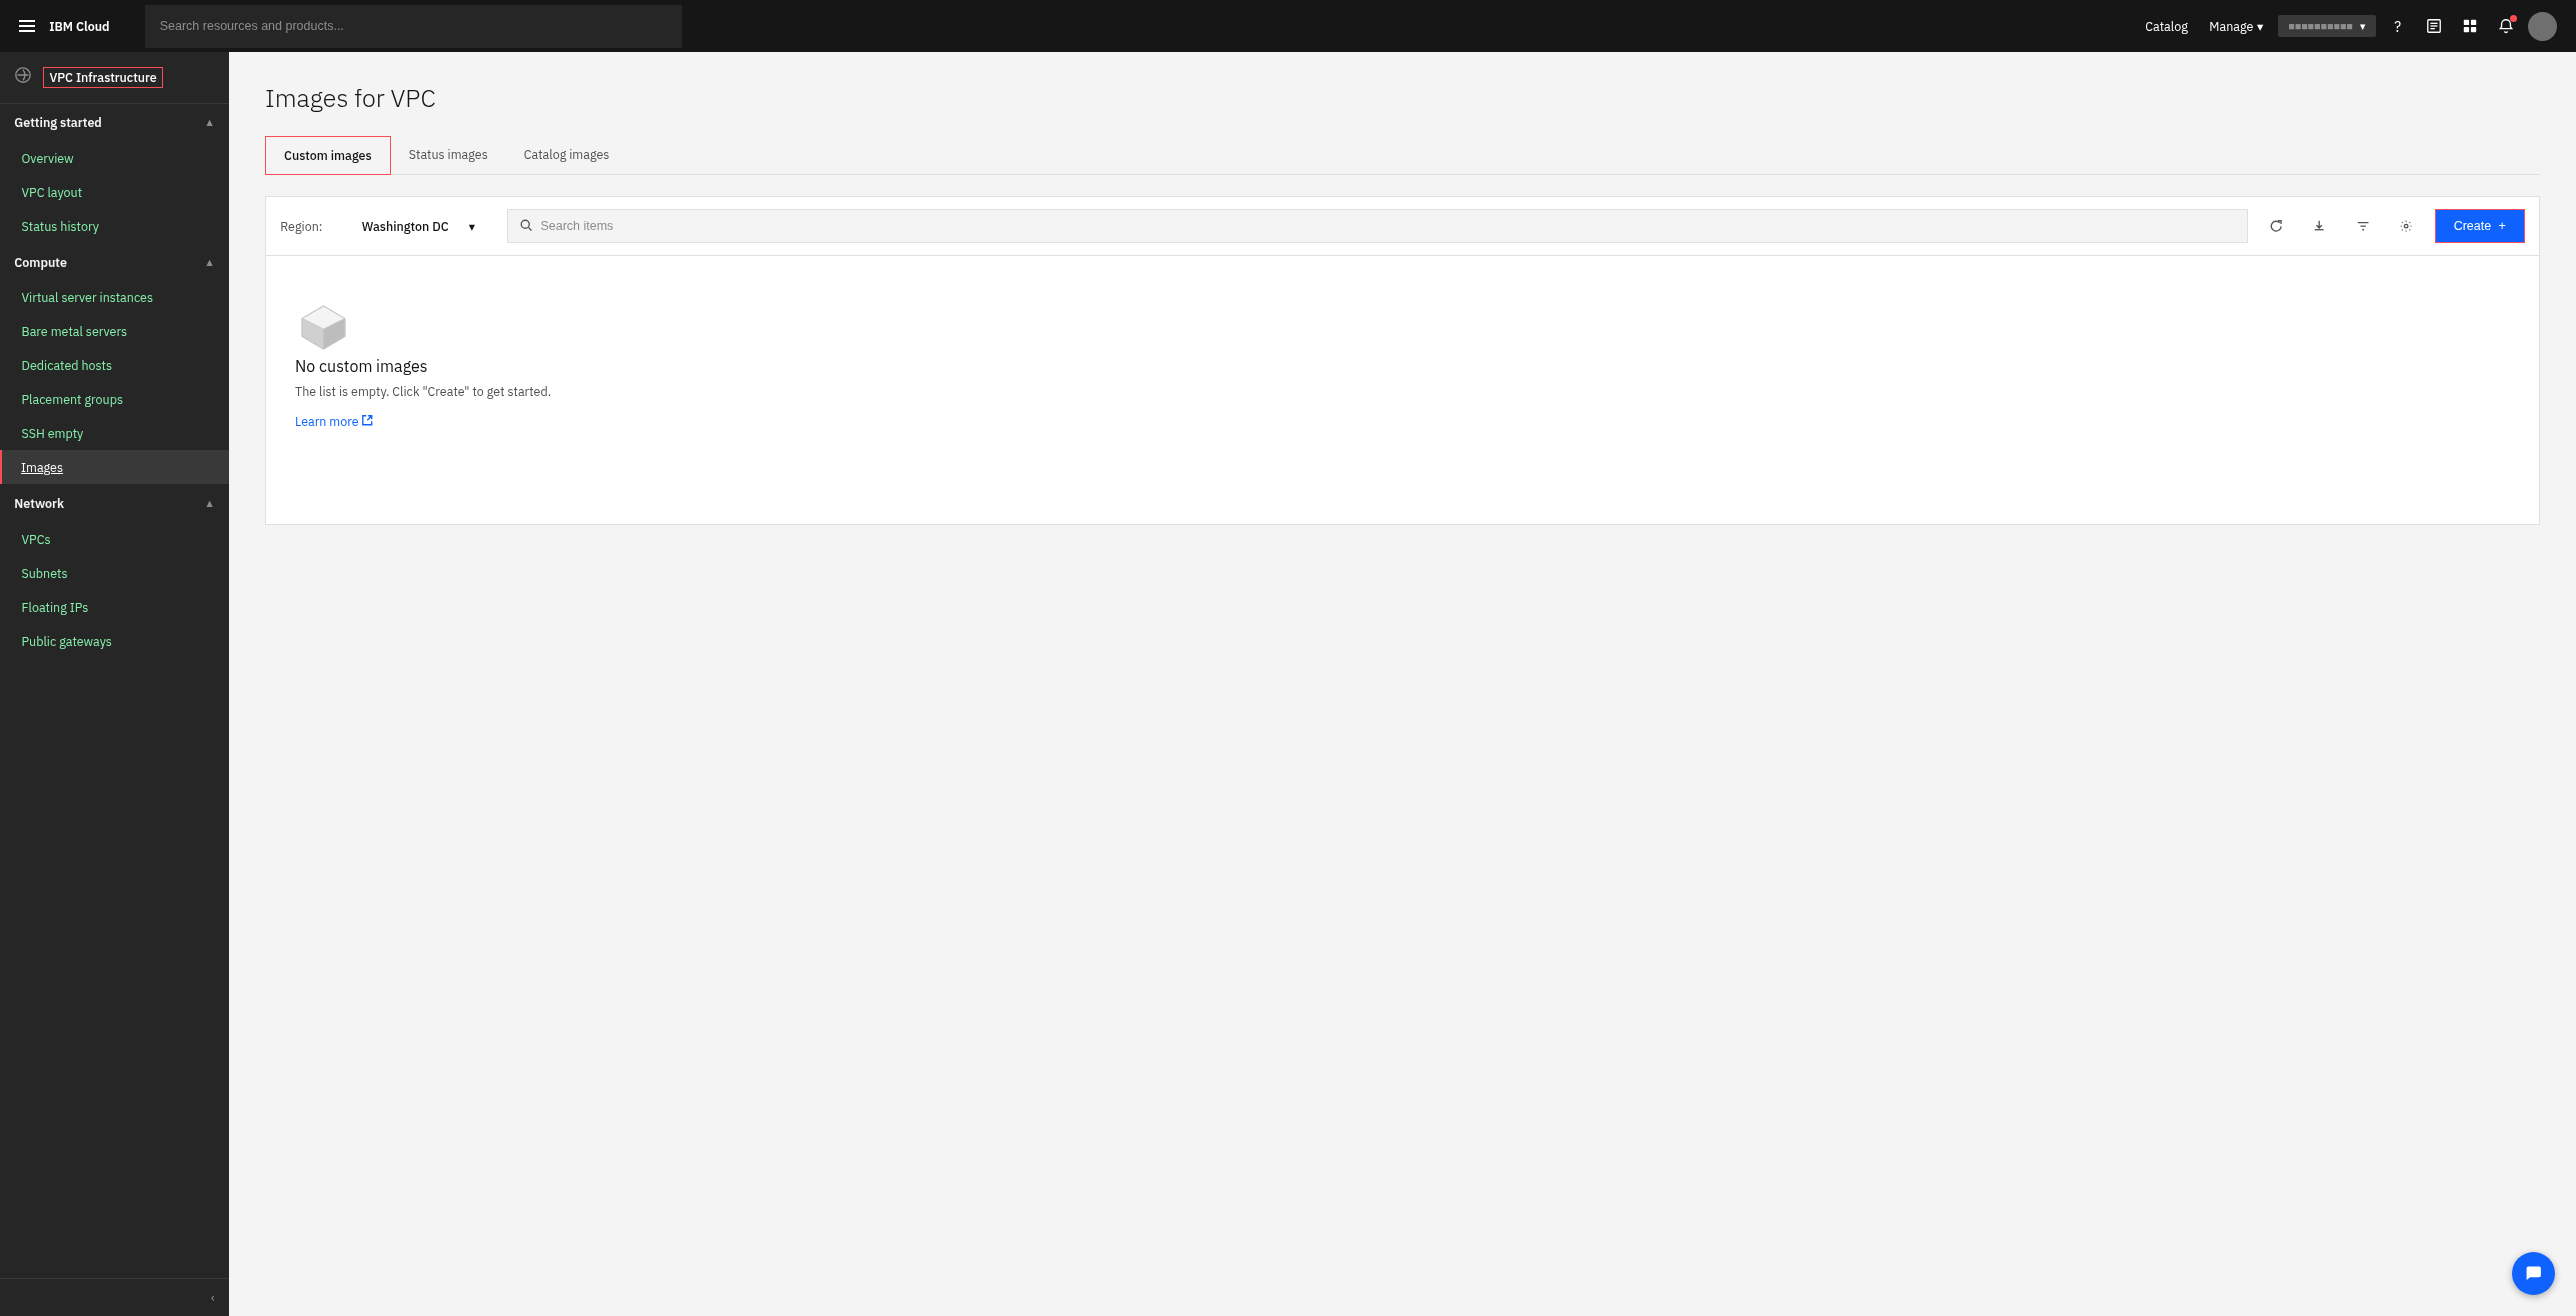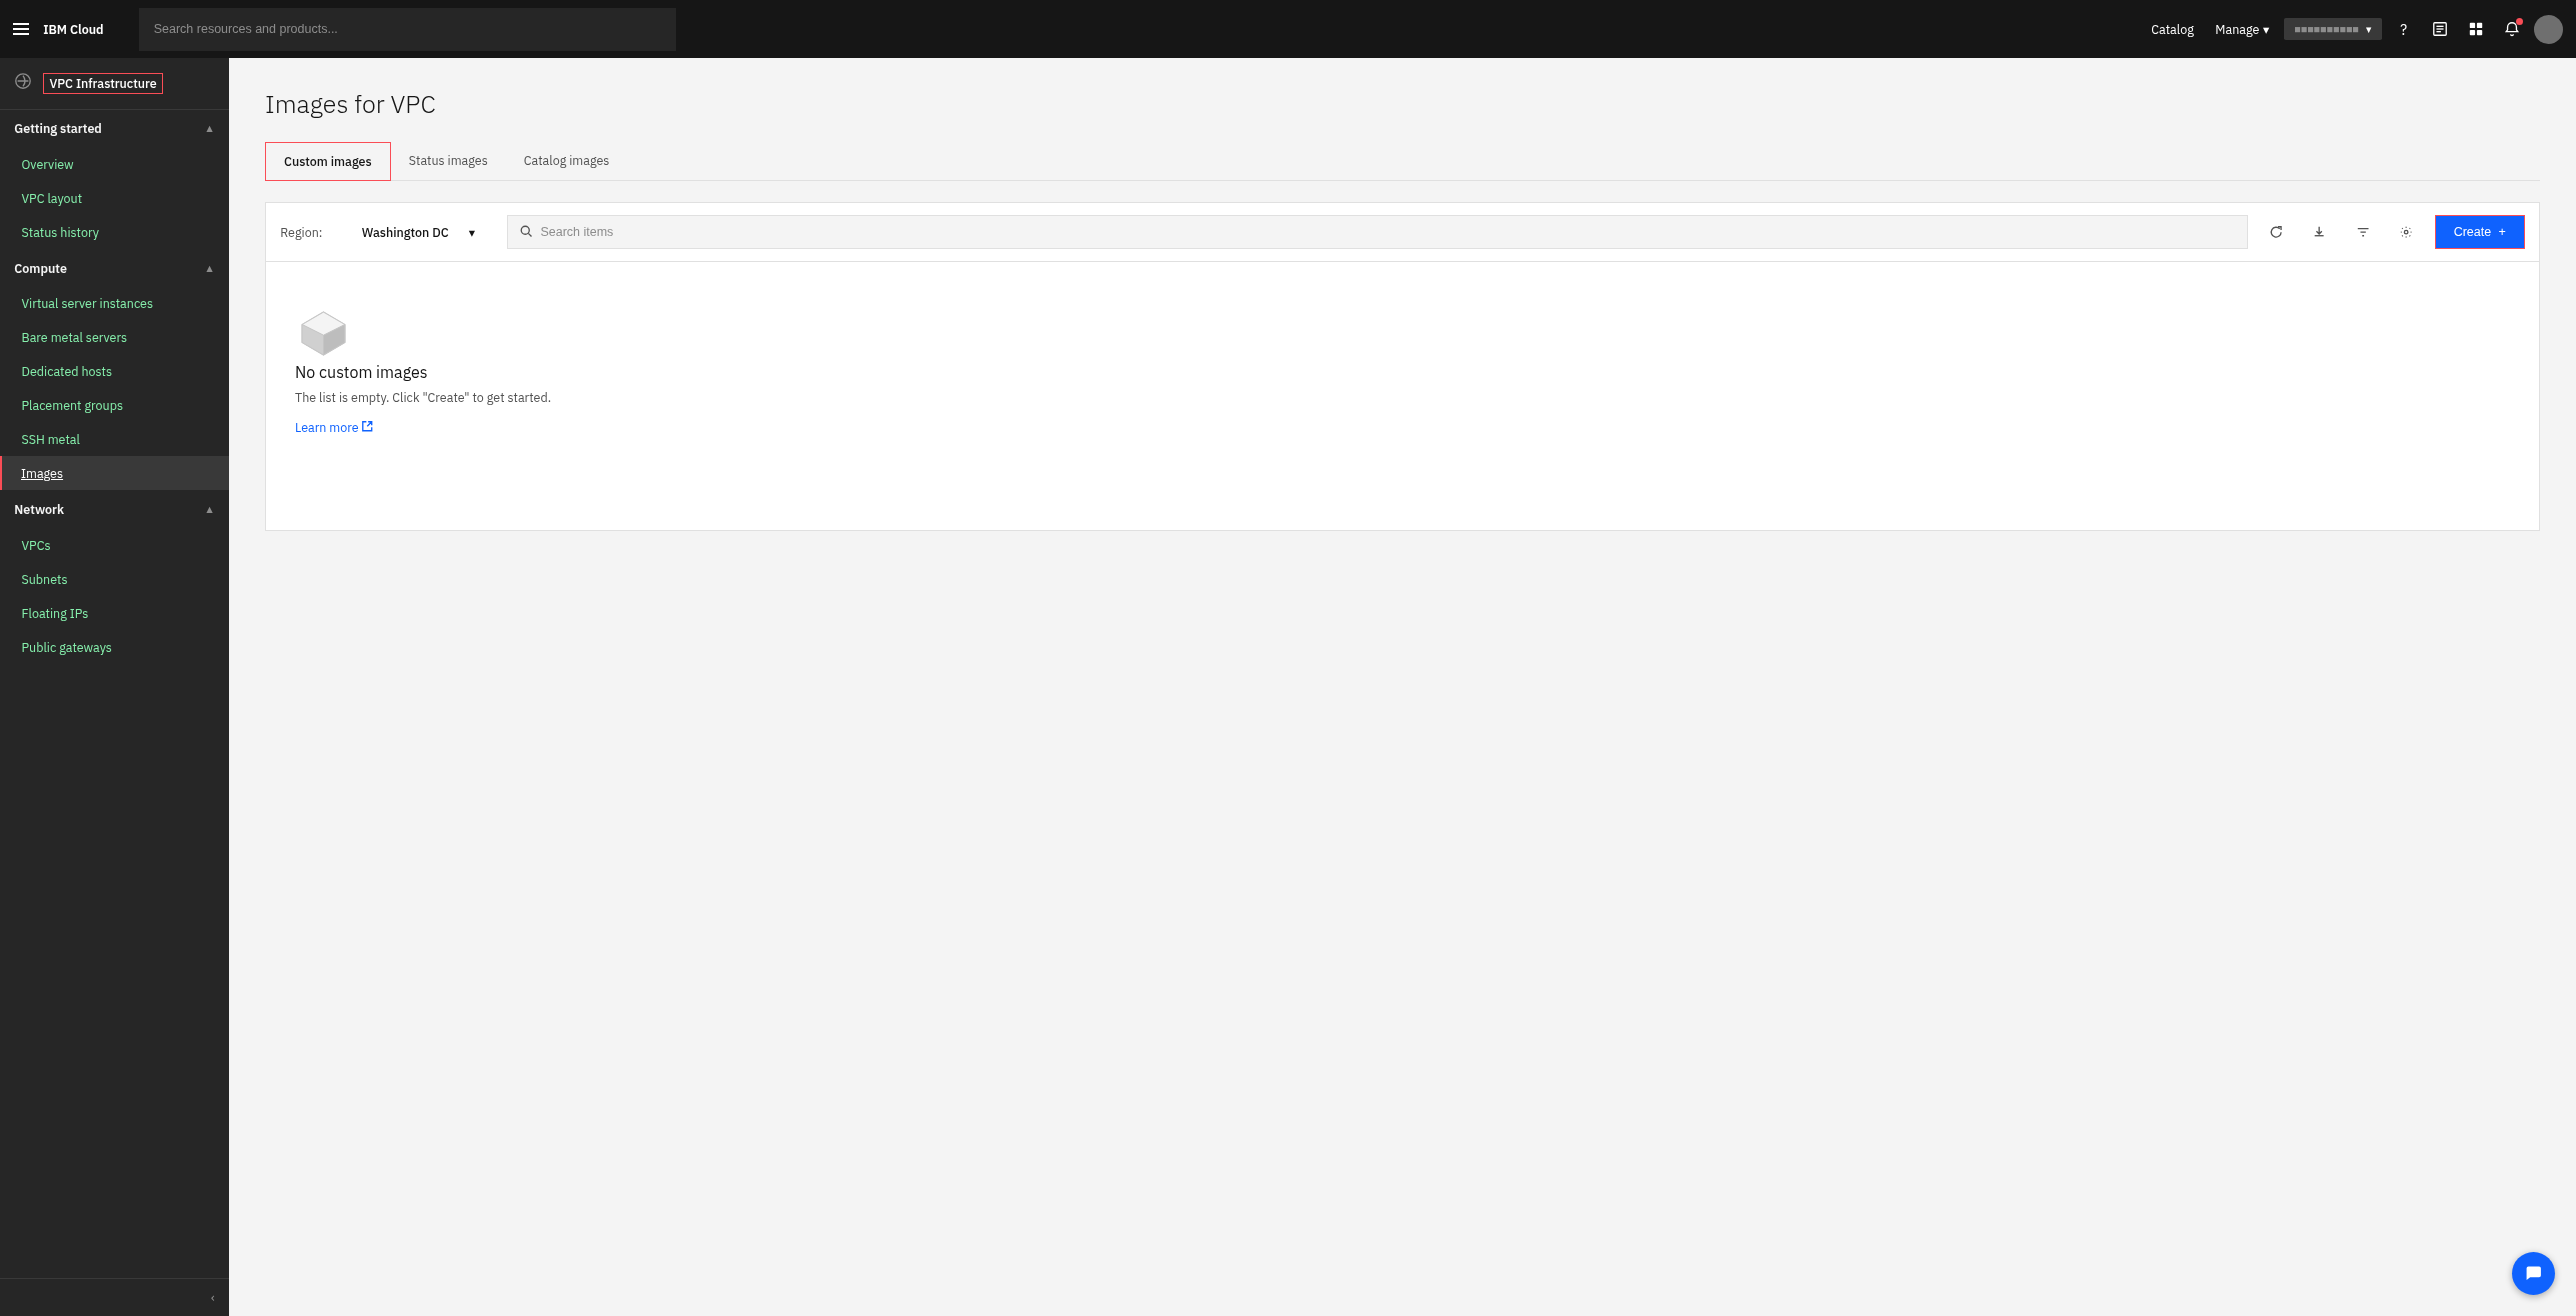--- a/index.html
+++ b/index.html
@@ -2,24 +2,24 @@
 <html style="font-size:14.3px"><head>
   <meta charset="utf-8">
   <style>
     * { box-sizing: border-box; margin: 0; padding: 0; }
     body { font-family: 'IBM Plex Sans', Arial, sans-serif; font-size: 12.5px; background: #f4f4f4; display: flex; flex-direction: column; height: 100vh; overflow: hidden; }
 
     
     .topnav {
       background: #161616;
       color: #fff;
-      height: 58px;
-      display: flex;
-      align-items: center;
-      padding: 0 13px;
+      height: 52px;
+      display: flex;
+      align-items: center;
+      padding: 0 19px;
       gap: 14.3px;
       flex-shrink: 0;
       z-index: 100;
     }
     .topnav-hamburger { cursor: pointer; display: flex; flex-direction: column; gap: 3.6px; }
     .topnav-hamburger span { display: block; width: 16px; height: 1.8px; background: #fff; }
     .topnav-brand { font-size: 12.5px; font-weight: 600; color: #fff; white-space: nowrap; }
     .topnav-search {
       flex: 1;
       max-width: 537px;
@@ -293,21 +293,21 @@
       <div class="sidebar-item">
         <span>Bare metal servers</span>
       </div>
       <div class="sidebar-item">
         <span>Dedicated hosts</span>
       </div>
       <div class="sidebar-item">
         <span>Placement groups</span>
       </div>
       <div class="sidebar-item">
-        <span>SSH metal</span>
+        <span>SSH empty</span>
       </div>
       <div class="sidebar-item active">
         <span>Images</span>
       </div>
     </div>
 
     <div class="sidebar-section">
       <div class="sidebar-section-header">
         <span>Network</span>
         <span class="sidebar-collapse-icon">▲</span>

